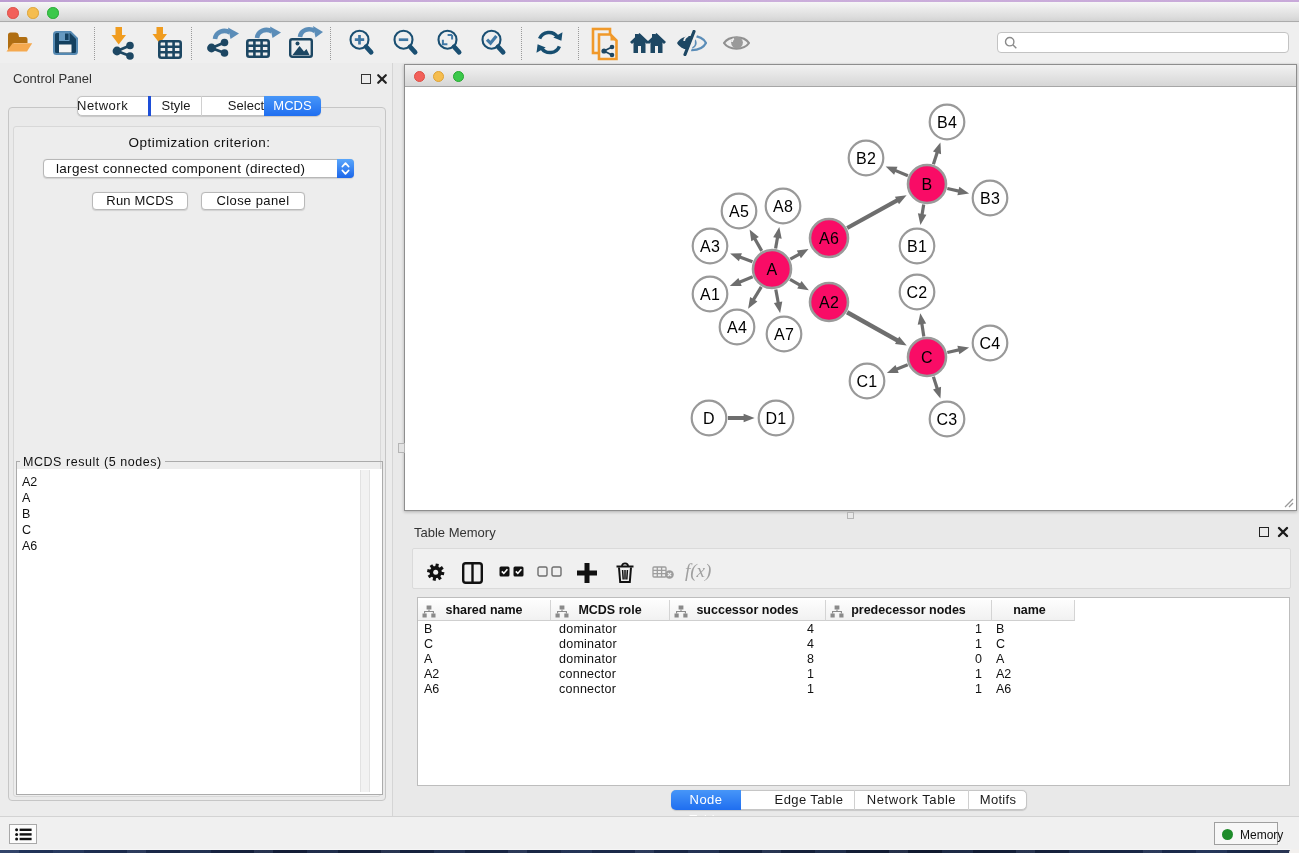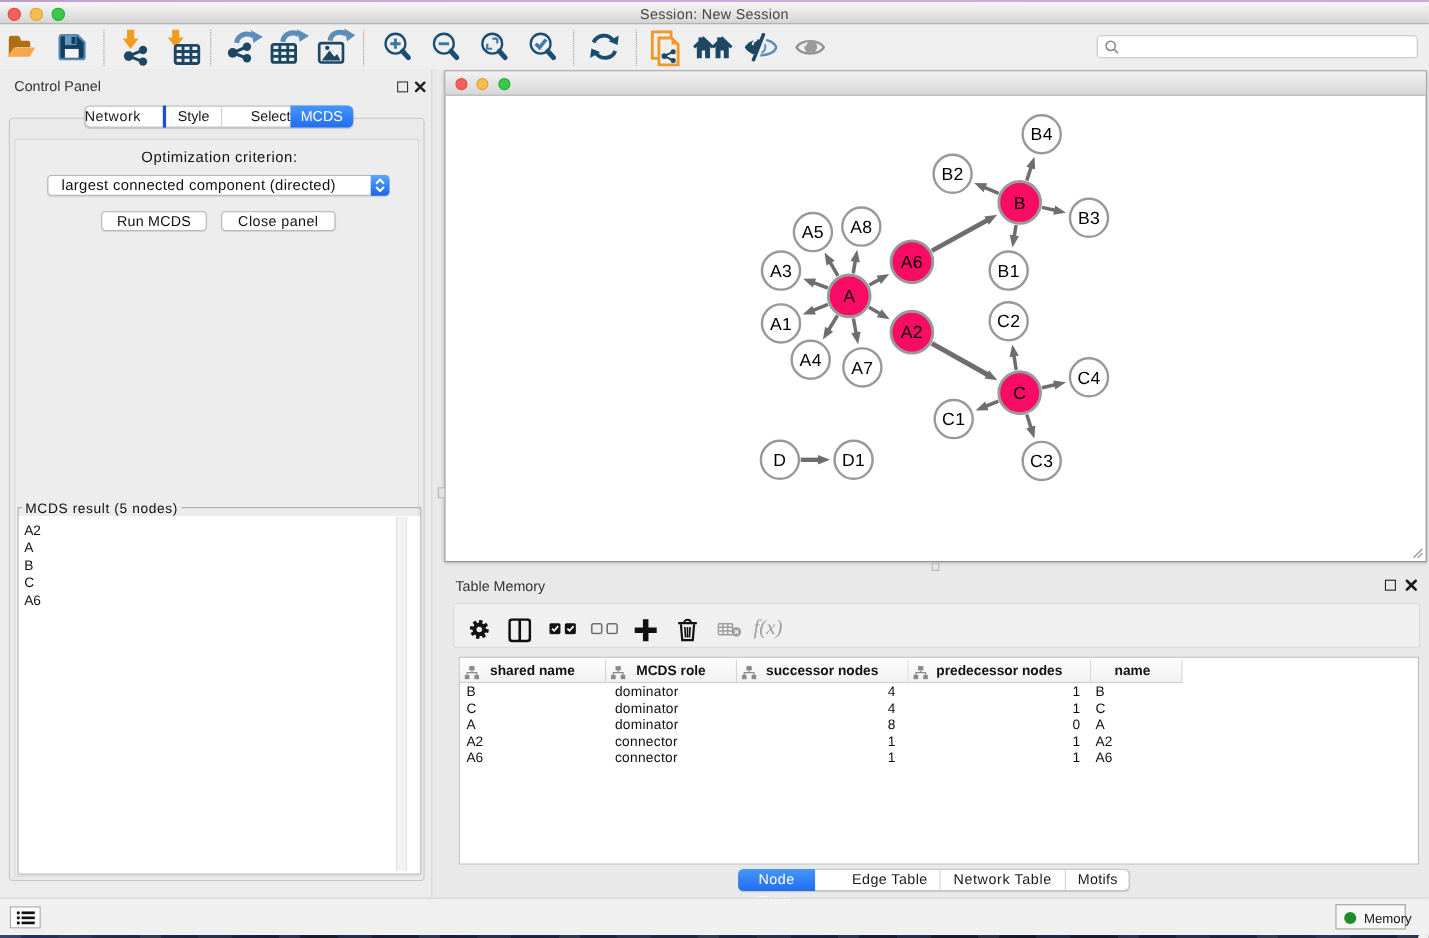--- a/index.html
+++ b/index.html
@@ -16,21 +16,20 @@
 <div class="abs" style="left:0;top:849px;width:1299px;height:4px;background:#f6f6f6">
   <div class="abs" style="left:0;top:1px;width:1299px;height:3px;background:linear-gradient(90deg,#22355c,#131d36 22%,#1b2a4a 48%,#10192e 72%,#1c2c4e 93%,#141f3a)"></div>
   <div class="abs" style="left:0;top:1px;width:1299px;height:3px;background:repeating-linear-gradient(90deg,rgba(110,125,160,.22) 0 19px,rgba(0,0,0,0) 19px 53px,rgba(60,80,120,.3) 53px 84px,rgba(0,0,0,0) 84px 127px);"></div>
   <div class="abs" style="left:1289px;top:0px;width:10px;height:4px;background:#f2f0ee;border-top-left-radius:9px"></div>
 </div>
 
 <div class="abs" style="left:0;top:2px;width:1299px;height:20px;background:linear-gradient(#f6f6f6,#dcdcdc 80%,#d3d3d3);border-bottom:1px solid #acacac">
   <div class="abs" style="left:7px;top:5px;width:11.5px;height:11.5px;border-radius:50%;background:#f2605a;border:0.5px solid #dd4d44"></div>
   <div class="abs" style="left:27px;top:5px;width:11.5px;height:11.5px;border-radius:50%;background:#f5bd4f;border:0.5px solid #dfa334"></div>
   <div class="abs" style="left:47px;top:5px;width:11.5px;height:11.5px;border-radius:50%;background:#3cc84b;border:0.5px solid #24a930"></div>
-  <div class="abs" style="left:0;top:3px;width:1299px;text-align:center;font-size:13px;letter-spacing:0.3px;color:#46463e">Session: New Session</div>
 </div>
 
 <div class="abs" style="left:0;top:23px;width:1299px;height:40px;background:#efefef"></div>
 <div class="sep" style="left:94px"></div>
 <div class="sep" style="left:191px"></div>
 <div class="sep" style="left:330px"></div>
 <div class="sep" style="left:521px"></div>
 <div class="sep" style="left:578px"></div>
 
 <div class="tbicon" style="left:6px;top:32px"><svg width="30" height="21" viewBox="0 0 30 21">

